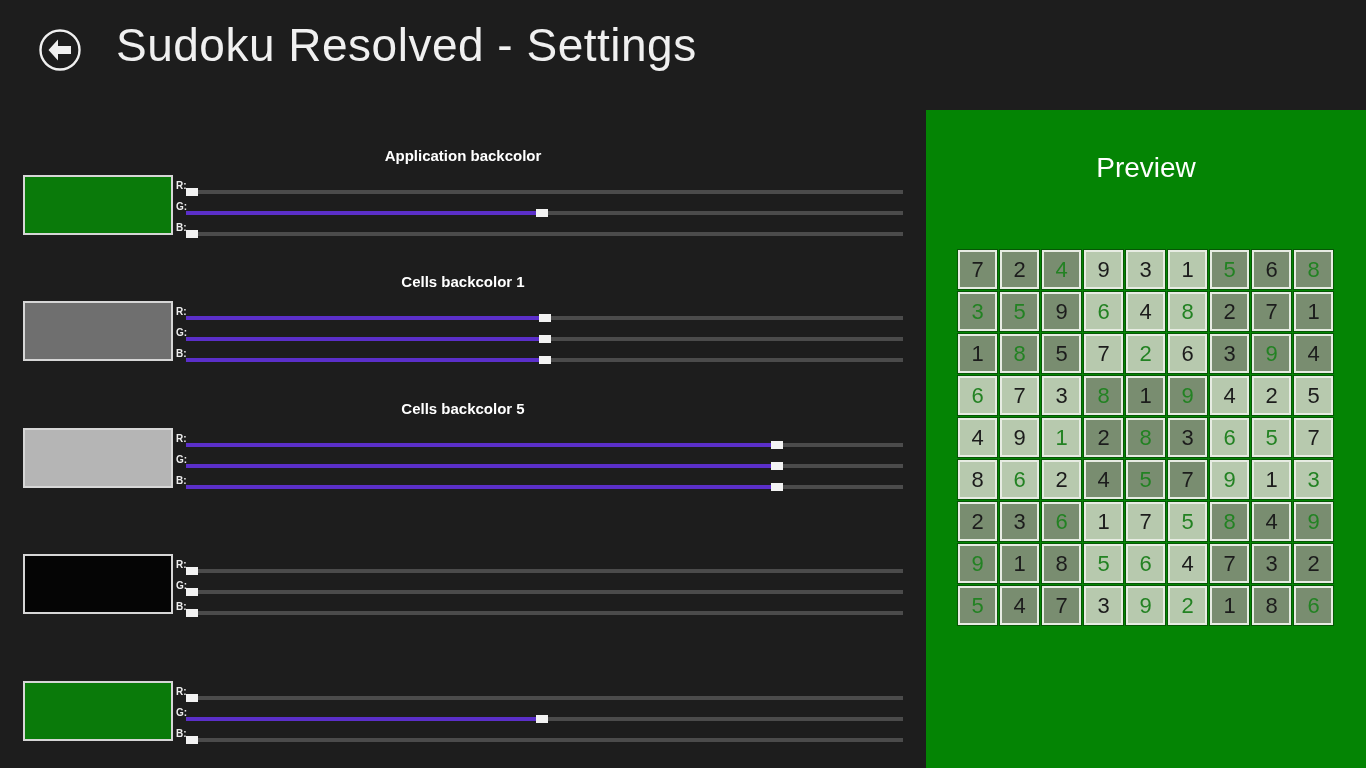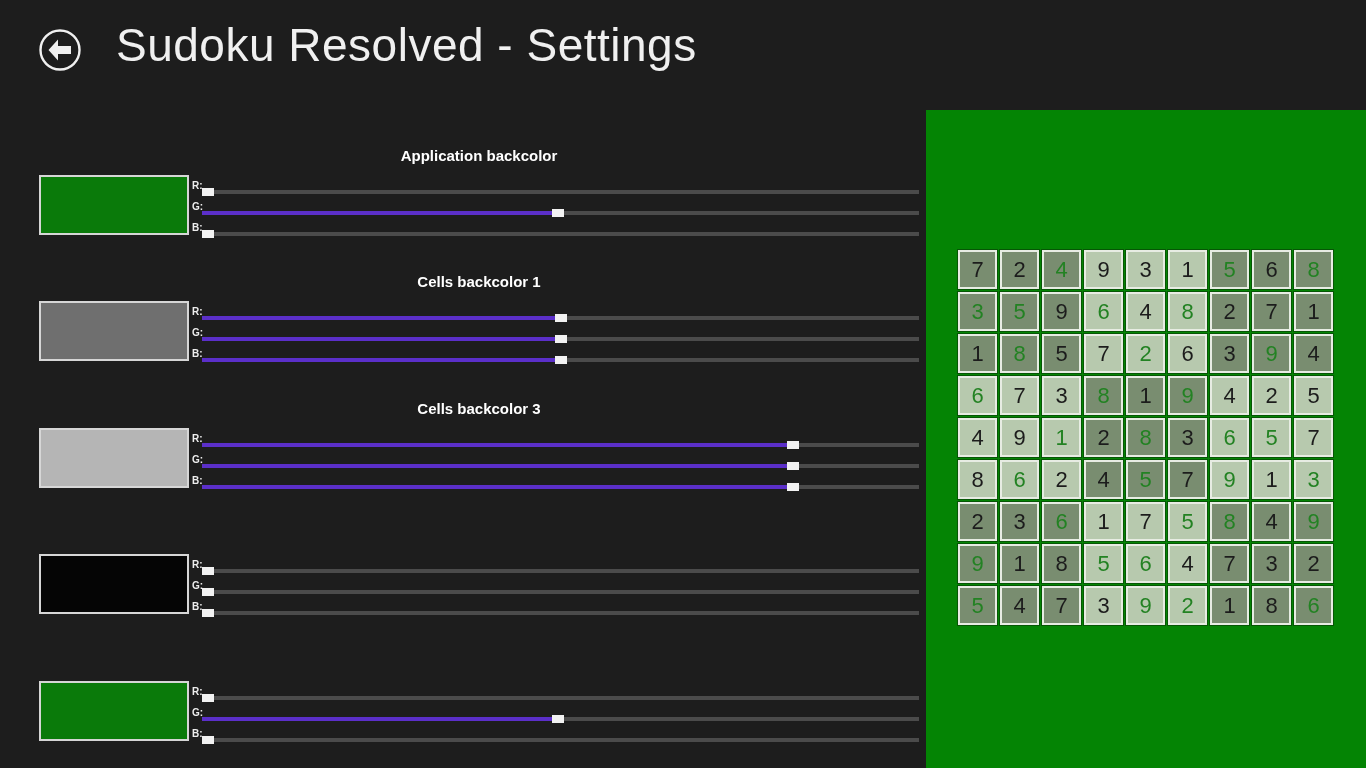--- a/index.html
+++ b/index.html
@@ -10,21 +10,21 @@
     -webkit-font-smoothing:antialiased;
   }
   
   .app-header{position:absolute;left:0;top:0;width:926px;height:110px;}
   .back-btn{position:absolute;left:38px;top:28px;width:44px;height:44px;cursor:pointer;}
   .page-title{
     position:absolute;left:116px;top:18px;
     font-size:46px;font-weight:200;color:#f0f0f0;letter-spacing:0.5px;white-space:nowrap;
   }
   
-  .settings-panel{position:absolute;left:16px;top:0;width:926px;height:768px;}
+  .settings-panel{position:absolute;left:0;top:0;width:926px;height:768px;}
   .section{position:absolute;left:0;width:926px;height:127px;}
   .section-title{
     position:absolute;left:23px;top:0;width:880px;margin:0;
     text-align:center;font-size:15px;font-weight:600;color:#ffffff;
   }
   .swatch{
     position:absolute;left:23px;top:28px;width:150px;height:60px;
     border:2px solid #d6d6d6;box-sizing:border-box;
   }
   .slider-label{
@@ -101,21 +101,21 @@
         <div class="slider-fill" style="width: 358.5px;"></div>
         <div class="slider-thumb" style="left: 352.5px;"></div>
       </div>
       <span class="slider-label" style="top: 75px;">B:</span>
       <div class="slider-track" style="top: 85px;">
         <div class="slider-fill" style="width: 358.5px;"></div>
         <div class="slider-thumb" style="left: 352.5px;"></div>
       </div>
     </div>
     <div class="section" style="top: 400px;">
-      <h2 class="section-title">Cells backcolor 3</h2>
+      <h2 class="section-title">Cells backcolor 5</h2>
       <div class="swatch" style="background: rgb(181, 181, 181);"></div>
       <span class="slider-label" style="top: 33px;">R:</span>
       <div class="slider-track" style="top: 43px;">
         <div class="slider-fill" style="width: 595.11px;"></div>
         <div class="slider-thumb" style="left: 585.15px;"></div>
       </div>
       <span class="slider-label" style="top: 54px;">G:</span>
       <div class="slider-track" style="top: 64px;">
         <div class="slider-fill" style="width: 595.11px;"></div>
         <div class="slider-thumb" style="left: 585.15px;"></div>
@@ -158,20 +158,21 @@
       </div>
       <span class="slider-label" style="top: 75px;">B:</span>
       <div class="slider-track" style="top: 85px;">
         <div class="slider-fill" style="width: 0px;"></div>
         <div class="slider-thumb" style="left: 0px;"></div>
       </div>
     </div>
   </div>
 
 <div class="preview-panel">
+  <div class="preview-title">Preview</div>
   <div class="sudoku-grid" id="sudoku-grid">
       <div class="cell" style="background: rgb(121, 141, 112); color: rgb(28, 28, 28);">7</div>
       <div class="cell" style="background: rgb(121, 141, 112); color: rgb(28, 28, 28);">2</div>
       <div class="cell" style="background: rgb(121, 141, 112); color: rgb(35, 130, 35);">4</div>
       <div class="cell" style="background: rgb(183, 201, 174); color: rgb(28, 28, 28);">9</div>
       <div class="cell" style="background: rgb(183, 201, 174); color: rgb(28, 28, 28);">3</div>
       <div class="cell" style="background: rgb(183, 201, 174); color: rgb(28, 28, 28);">1</div>
       <div class="cell" style="background: rgb(121, 141, 112); color: rgb(35, 130, 35);">5</div>
       <div class="cell" style="background: rgb(121, 141, 112); color: rgb(28, 28, 28);">6</div>
       <div class="cell" style="background: rgb(121, 141, 112); color: rgb(35, 130, 35);">8</div>

